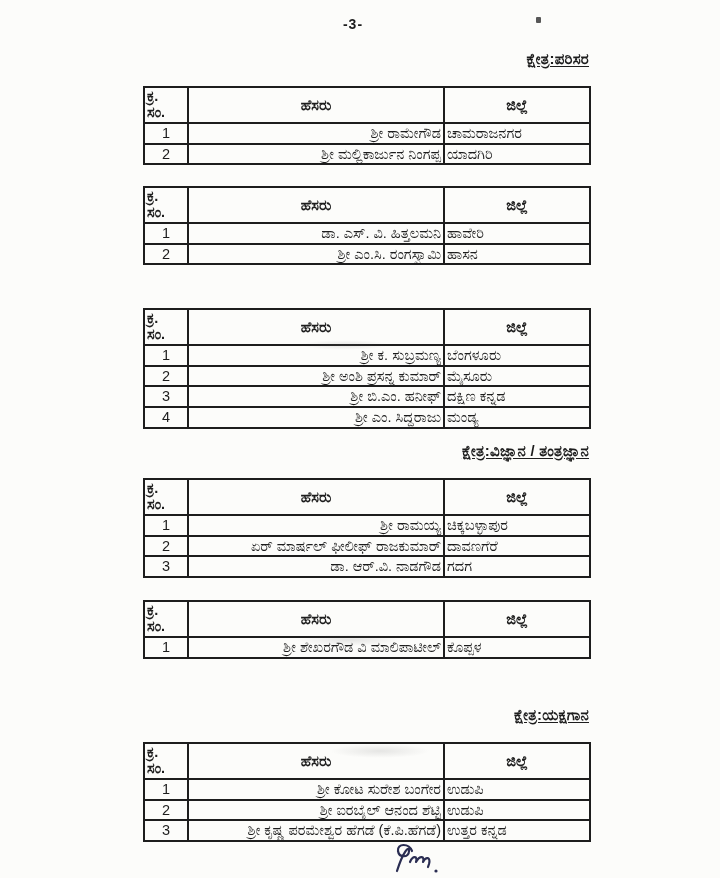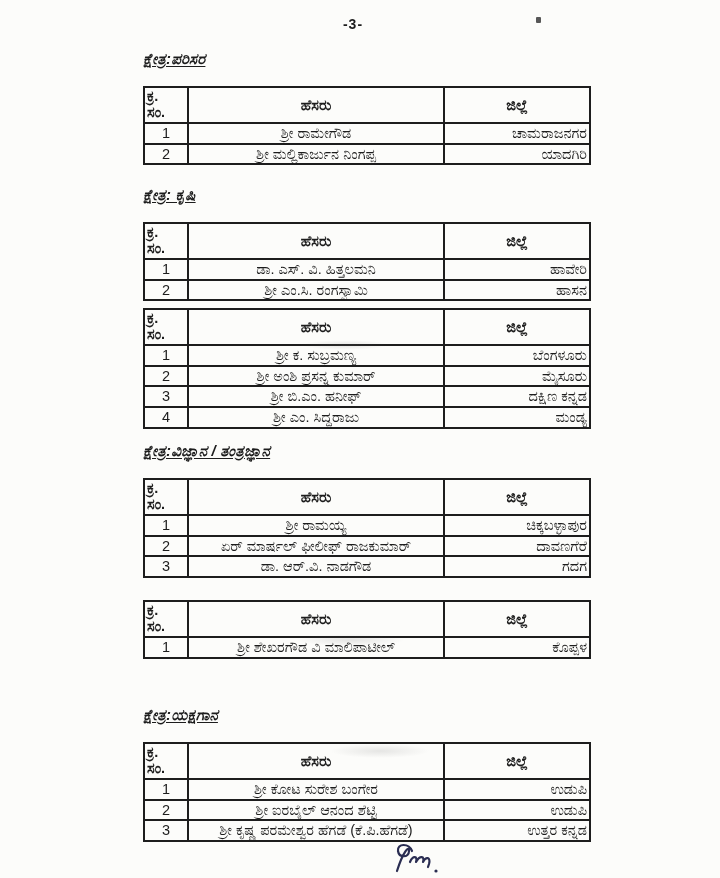--- a/index.html
+++ b/index.html
@@ -21,42 +21,42 @@
     position:absolute;top:16px;left:0;width:706px;
     text-align:center;font-weight:700;font-size:14px;letter-spacing:1px;
   }
   .stray-dot{
     position:absolute;left:536px;top:17px;width:5px;height:6px;
     background:#3a3a3a;border-radius:1px;opacity:.85;
   }
   .section{position:absolute;left:143px;width:446px;}
   .s0{top:50px}.s1{top:186px}.s2{top:308px}.s3{top:442px}.s4{top:600px}.s5{top:706px}
   .section-heading{
-    text-align:left;font-weight:700;font-size:15px;
+    text-align:right;font-weight:700;font-size:15px;
     text-decoration:underline;text-underline-offset:2px;
-    margin:0 0 17px 0;min-height:19px;letter-spacing:.2px;font-style:italic;
+    margin:0 0 17px 0;min-height:19px;letter-spacing:.2px;
   }
   table.roster{
     width:446px;border-collapse:collapse;table-layout:fixed;
     background:transparent;
   }
   table.roster th, table.roster td{
     border:2px solid var(--ink);
     font-size:14.5px;line-height:1.15;
     overflow:hidden;white-space:nowrap;
   }
   table.roster th{font-weight:700;padding:1px 2px;height:36px;vertical-align:middle;}
   th.col-sl div{line-height:1.1;text-align:left;}
   table.roster td{padding:1px 2px;height:20px;vertical-align:middle;}
   col.c-sl{width:44px;}
   col.c-name{width:256px;}
   col.c-dist{width:146px;}
   td.sl-cell{text-align:center;}
-  td.name-cell{text-align:center;padding-left:7px;}
-  td.dist-cell{text-align:right;}
+  td.name-cell{text-align:right;padding-left:7px;}
+  td.dist-cell{text-align:left;}
   .smudge{
     position:absolute;pointer-events:none;
     background:radial-gradient(ellipse at center, rgba(110,110,110,.16), rgba(110,110,110,0) 70%);
   }
   .smudge-a{left:330px;top:744px;width:100px;height:14px;}
   .smudge-b{left:295px;top:634px;width:110px;height:12px;}
   .smudge-c{left:300px;top:340px;width:90px;height:10px;}
   .signature{position:absolute;left:382px;top:840px;}
 </style>
 </head>
@@ -94,21 +94,20 @@
             </tr>
             <tr>
               <td class="sl-cell">2</td>
               <td class="name-cell">ಶ್ರೀ ಮಲ್ಲಿಕಾರ್ಜುನ ನಿಂಗಪ್ಪ</td>
               <td class="dist-cell">ಯಾದಗಿರಿ</td>
             </tr>
           </tbody>
         </table>
       </div>
       <div class="section s1">
-        <div class="section-heading">ಕ್ಷೇತ್ರ: ಕೃಷಿ</div>
         <table class="roster">
           <colgroup>
             <col class="c-sl">
             <col class="c-name">
             <col class="c-dist">
           </colgroup>
           <thead>
             <tr>
               <th class="col-sl">
                 <div>ಕ್ರ.</div>

